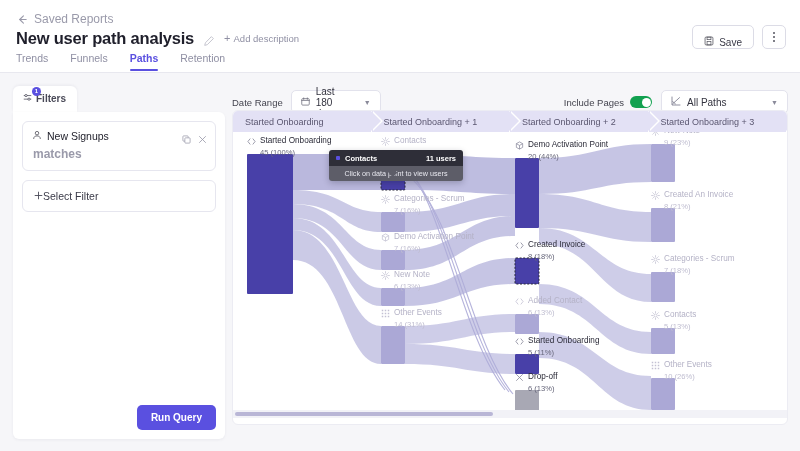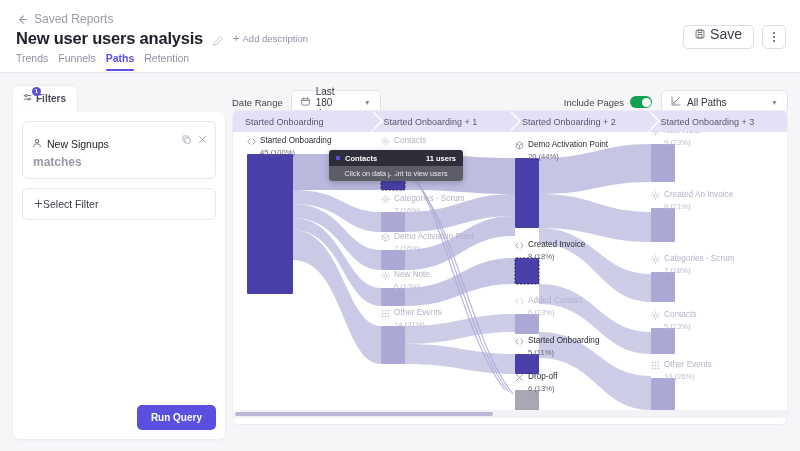--- a/index.html
+++ b/index.html
@@ -25,33 +25,33 @@
   .back-arrow { width: 11px; height: 11px; display: inline-block; }
   .title-row {
     position: absolute; left: 16px; top: 29px;
     display: flex; align-items: center; gap: 9px;
   }
   .page-title { font-size: 16.5px; font-weight: bold; color: #1f1f2b; letter-spacing: -0.2px; }
   .pencil-ic { width: 12px; height: 12px; opacity: .55; }
   .add-desc { font-size: 9.5px; color: #8f8fa3; display: flex; align-items: center; gap: 3px; }
   .plus-sm { font-size: 11px; line-height: 1; color: #8f8fa3; }
 
-  .tabs { position: absolute; left: 16px; top: 52px; display: flex; gap: 10px; }
+  .tabs { position: absolute; left: 16px; top: 52px; display: flex; gap: 22px; }
   .tab { font-size: 10.5px; color: #8f8fa3; padding-bottom: 7px; position: relative; cursor: pointer; }
   .tab.active { color: #5a50e0; font-weight: bold; }
   .tab.active::after {
     content: ""; position: absolute; left: 0; right: 0; bottom: 0;
     height: 2px; background: #5a50e0; border-radius: 2px;
   }
 
   .topbar-actions { position: absolute; right: 14px; top: 25px; display: flex; gap: 8px; align-items: center; }
   .btn-save {
-    display: flex; align-items: flex-start; gap: 5px;
+    display: flex; align-items: flex-end; gap: 5px;
     height: 24px; padding: 0 11px; border: 1px solid #dcdce6; border-radius: 5px;
-    background: #fff; font-size: 14px; color: #3a3a48; cursor: pointer;
+    background: #fff; font-size: 10px; color: #3a3a48; cursor: pointer;
   }
   .btn-kebab {
     width: 24px; height: 24px; border: 1px solid #dcdce6; border-radius: 5px;
     background: #fff; display: flex; align-items: center; justify-content: center;
     cursor: pointer; flex-direction: column; gap: 2px;
   }
   .kdot { width: 2px; height: 2px; border-radius: 50%; background: #55555f; }
 
   
   .leftpanel { position: absolute; left: 13px; top: 86px; width: 212px; }
@@ -69,21 +69,21 @@
     text-align: center; padding: 0 1px;
   }
   .panel-body {
     background: #fff; border-radius: 0 6px 6px 6px; padding: 9px;
     height: 327px; position: relative; box-shadow: 0 1px 3px rgba(40,40,70,.06);
   }
   .filter-card {
     border: 1px solid #e6e6ef; border-radius: 6px; padding: 8px 9px 9px 9px;
     position: relative; margin-bottom: 9px; background: #fff;
   }
-  .fc-title { font-size: 10.5px; color: #23232e; display: flex; align-items: center; gap: 5px; margin-top: 8px; }
+  .fc-title { font-size: 10.5px; color: #23232e; display: flex; align-items: center; gap: 5px; }
   .fc-sub { font-size: 12px; color: #9a9aaa; margin-top: 5px; margin-left: 1px; font-weight: bold; }
   .fc-actions { position: absolute; right: 8px; top: 8px; display: flex; gap: 7px; align-items: center; }
   .select-filter {
     border: 1px solid #e6e6ef; border-radius: 6px; padding: 9px 11px;
     font-size: 10.5px; color: #3a3a48; display: flex; align-items: center; gap: 0;
     cursor: pointer;
   }
   .run-query {
     position: absolute; right: 9px; bottom: 9px;
     background: #5a50e0; color: #fff; font-size: 10px; font-weight: bold;
@@ -191,21 +191,21 @@
       <span class="back-arrow">
         <svg viewBox="0 0 12 12" width="11" height="11">
             <path d="M7 2L3 6l4 4" fill="none" stroke="#9a9aaa" stroke-width="1.2" stroke-linecap="round" stroke-linejoin="round"></path>
             <path d="M3 6h7" stroke="#9a9aaa" stroke-width="1.2" stroke-linecap="round"></path>
           </svg>
       </span>
       <span>Saved Reports</span>
     </div>
 
     <div class="title-row">
-      <span class="page-title">New user users analysis</span>
+      <span class="page-title">New user path analysis</span>
       <span class="pencil-ic">
         <svg viewBox="0 0 14 14" width="12" height="12">
             <path d="M9.8 1.9l2.3 2.3-7.1 7.1-3 .8.8-3z" fill="none" stroke="#8f8fa3" stroke-width="1.1" stroke-linejoin="round"></path>
           </svg>
       </span>
       <span class="add-desc">
         <span class="plus-sm">+</span>
         <span>Add description</span>
       </span>
     </div>

